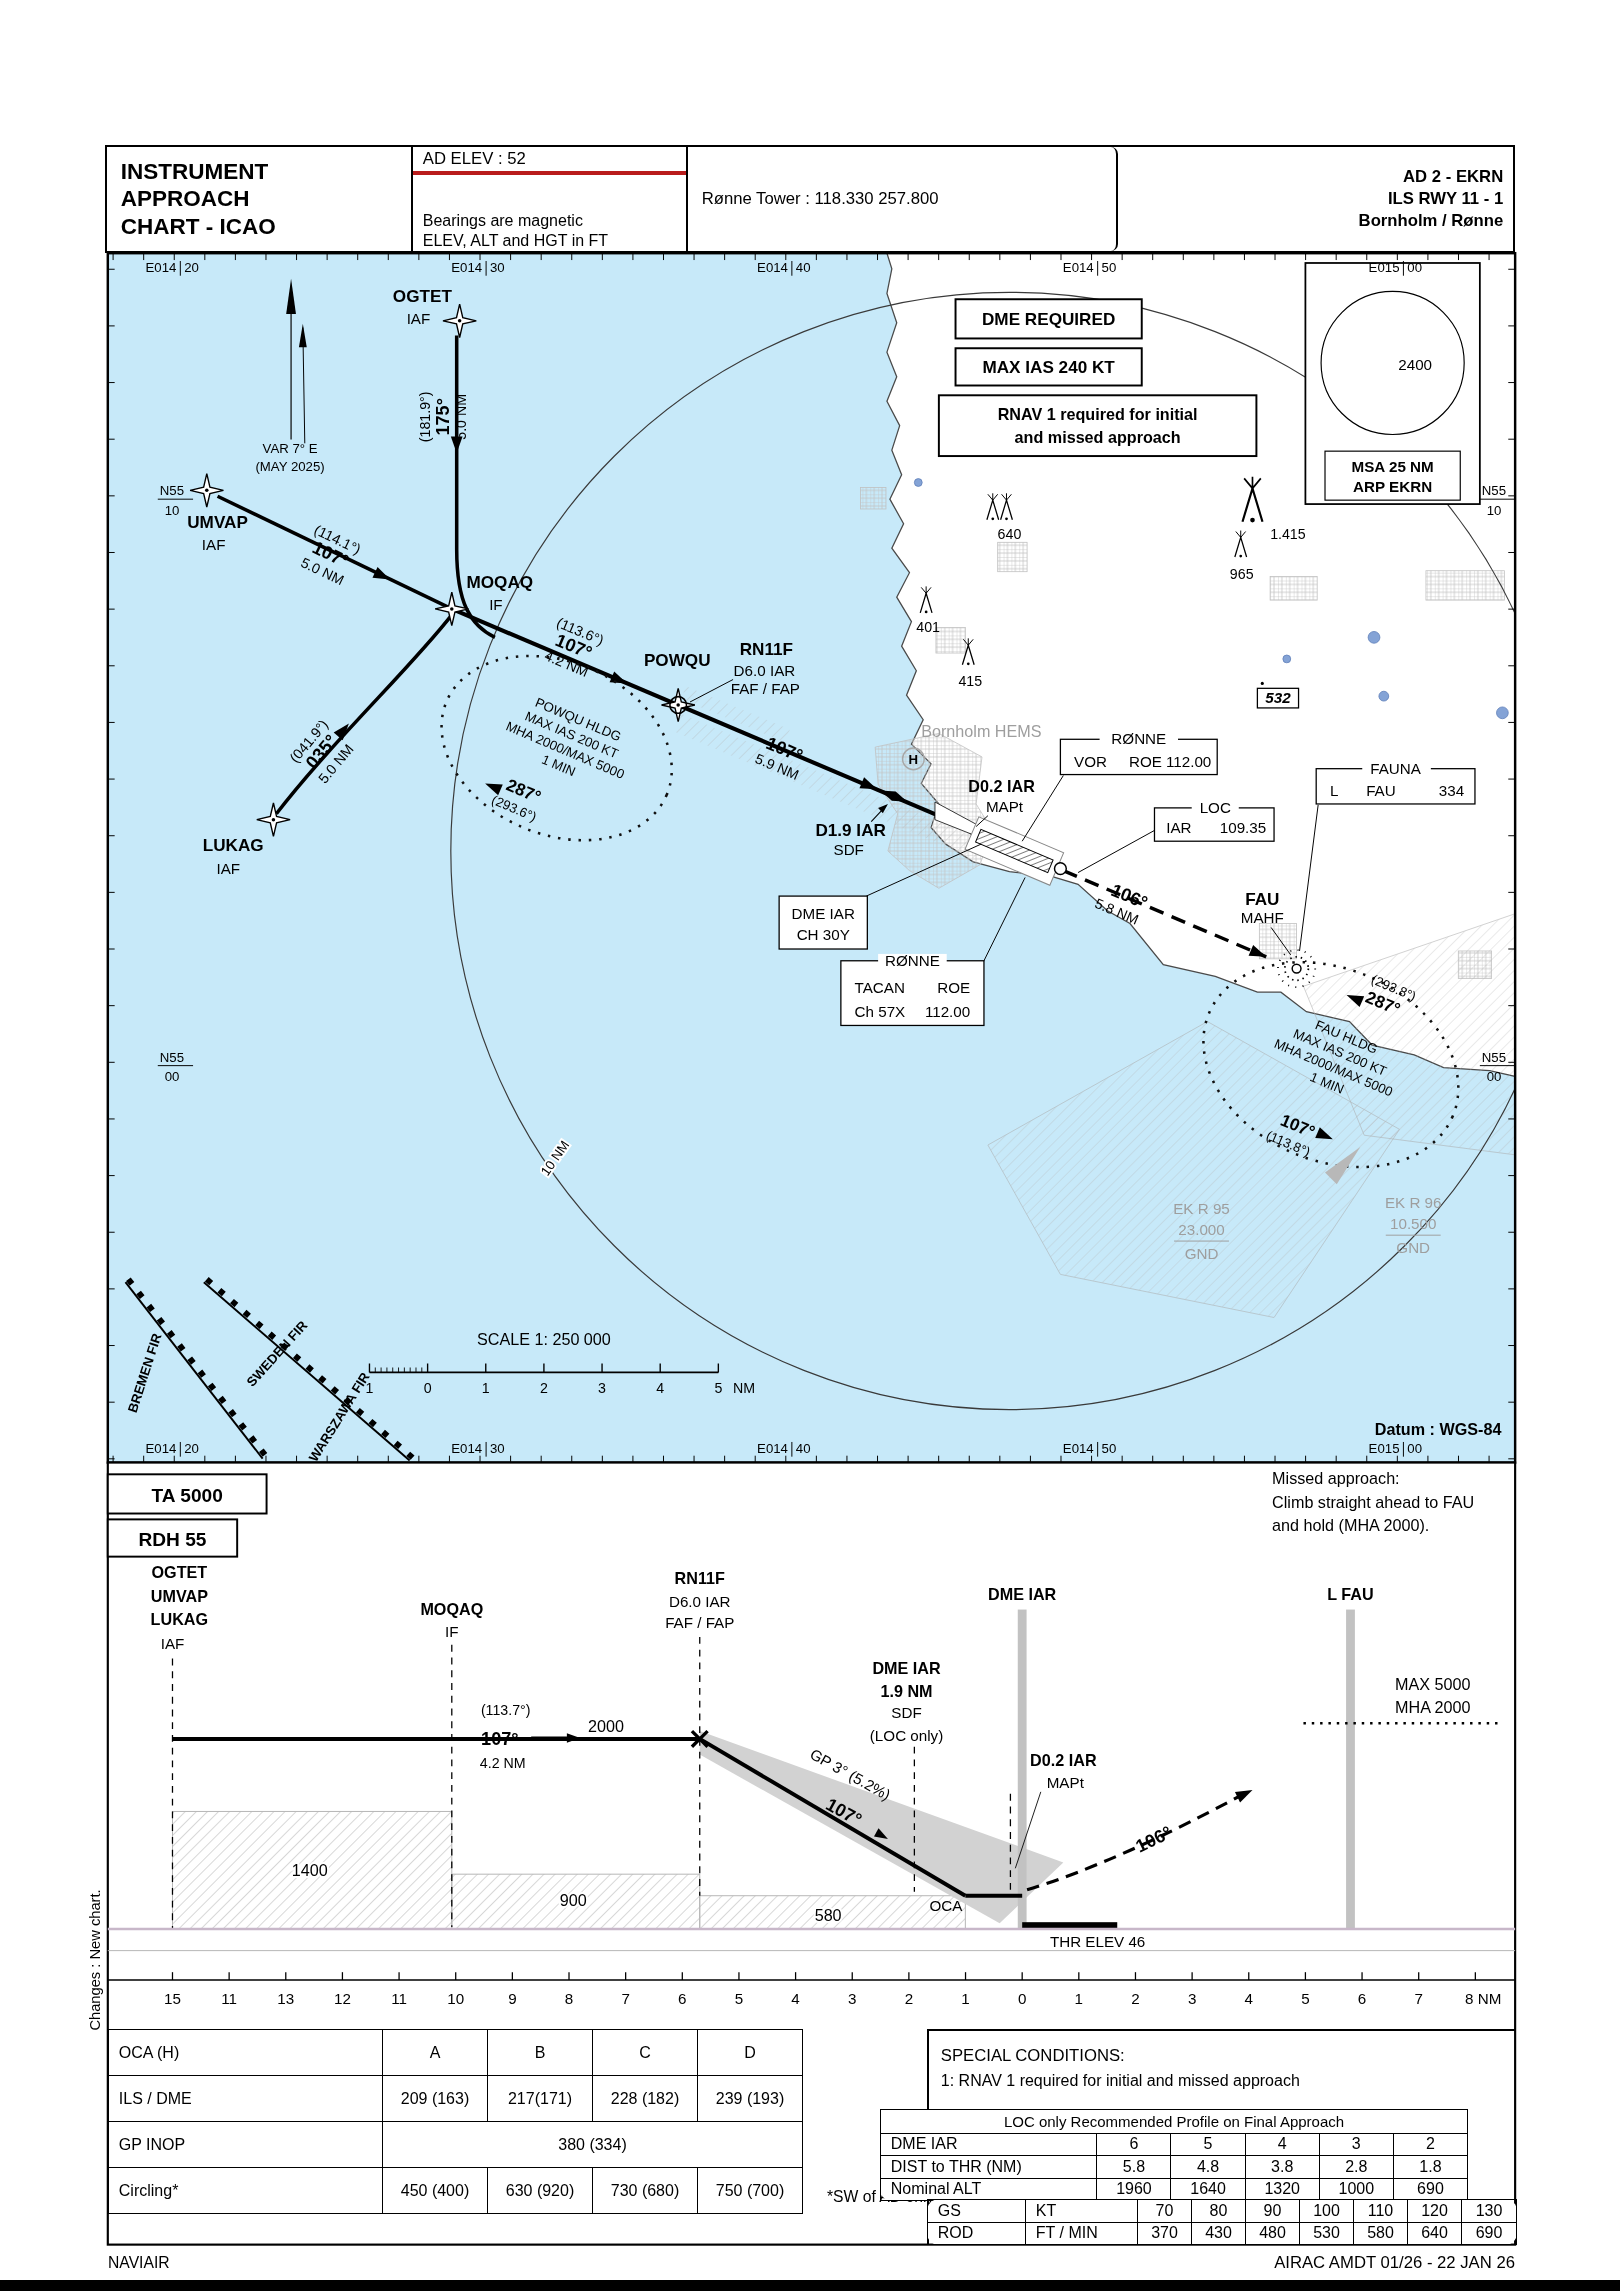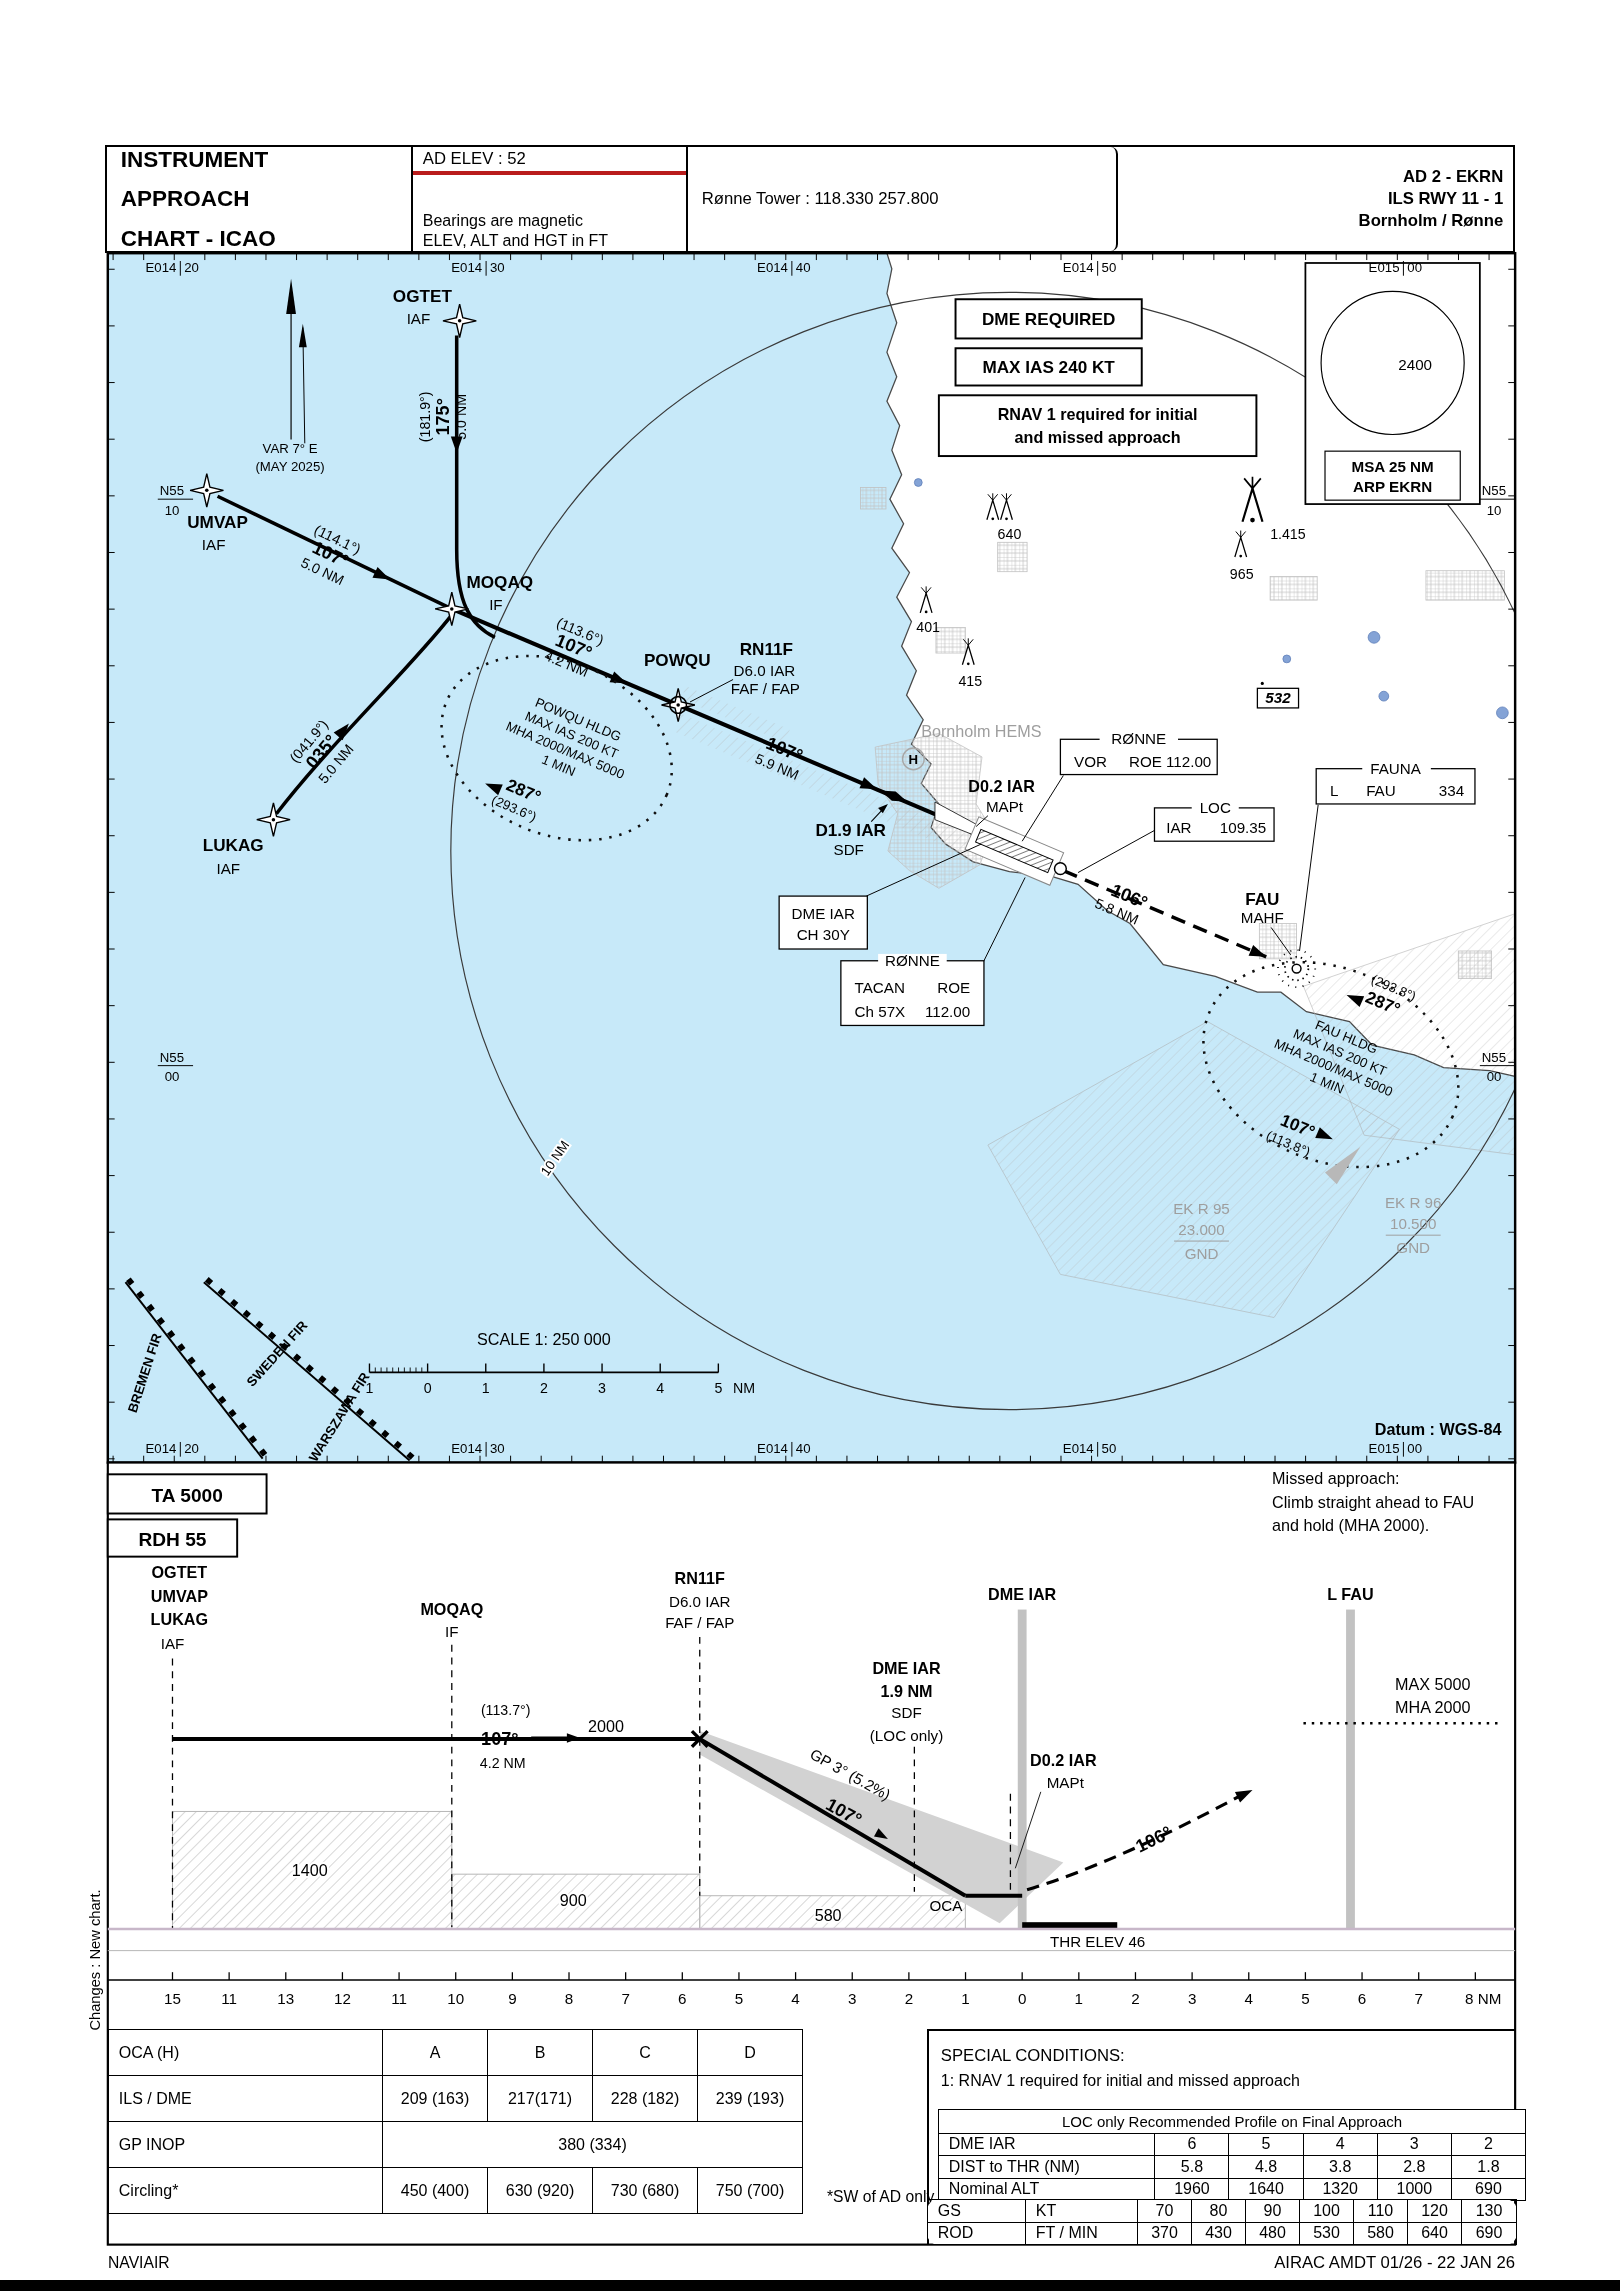--- a/index.html
+++ b/index.html
@@ -14,21 +14,21 @@
   .e{text-anchor:end;}
   .it{font-style:italic;}.z13{font-size:13.5px}.z14{font-size:14.5px}.z15{font-size:15.5px}
   .z16{font-size:16.5px}.z17{font-size:17.5px}.z18{font-size:18.5px}.z19{font-size:19.5px}
   .gry{fill:#9e9e9e;}
   .halo{stroke:#ffffff;stroke-width:4px;paint-order:stroke;}
   
   .abs{position:absolute;}
   .hdr{left:105px;top:145px;width:1410px;height:108px;border:2.5px solid #000;display:flex;z-index:2;background:#fff;}
   .hdr .cell{height:100%;}
   .hdr .c1{width:306px;border-right:2px solid #000;display:flex;flex-direction:column;justify-content:center;padding-left:13.7px;
-           font-size:22.5px;font-weight:bold;line-height:1.22;gap:12px;}
+           font-size:22.5px;font-weight:bold;line-height:1.22;}
   .hdr .c2{width:275px;border-right:2px solid #000;display:flex;flex-direction:column;}
   .hdr .c2 .top{height:45px;border-bottom:4px solid #b91c1c;display:flex;align-items:center;padding-left:9.8px;font-size:16.7px;}
   .hdr .c2 .bot{flex:1;display:flex;flex-direction:column;justify-content:center;padding-left:9.8px;font-size:16px;line-height:1.25;margin-top:36px;}
   .hdr .c3{width:430px;border-right:2px solid #000;display:flex;align-items:center;padding-left:13.7px;font-size:16.7px;border-radius:7px;}
   .hdr .c4{flex:1;display:flex;flex-direction:column;justify-content:center;align-items:flex-end;padding-right:9.8px;
            font-size:16.7px;font-weight:bold;line-height:1.3;border-radius:19px;}
   table.tbl{position:absolute;border-collapse:collapse;table-layout:fixed;background:#fff;z-index:2;border-radius:12px;}
   table.tbl td{border:1.4px solid #000;font-size:16px;text-align:center;padding:0 5.9px;overflow:hidden;white-space:nowrap;}
   table.tbl td.l{text-align:left;padding-left:9.8px;}
   .note{position:absolute;font-size:15.7px;z-index:2;margin-left:17px;}
@@ -742,21 +742,21 @@
   </tr>
 </tbody>
     </table>
 <div class="note" style="left:810px;top:2188px;">*SW of AD only</div>
 
 <div class="special">
   <div>SPECIAL CONDITIONS:</div>
   <div style="font-size:16px">1: RNAV 1 required for initial and missed approach</div>
 </div>
 
-<table class="tbl" style="left:938px;top:2109px;width:588px;">
+<table class="tbl" style="left:880px;top:2109px;width:588px;">
   <colgroup>
         <col style="width:216px">
         <col style="width:74px">
         <col style="width:74px">
         <col style="width:74px">
         <col style="width:74px">
         <col style="width:74px">
       </colgroup>
   <tbody>
         <tr style="height:23.5px">

